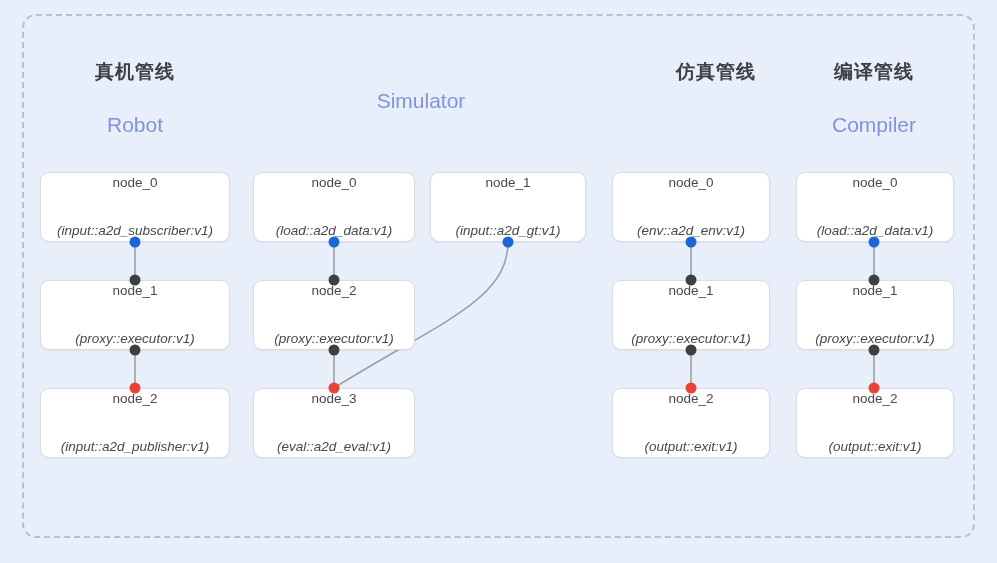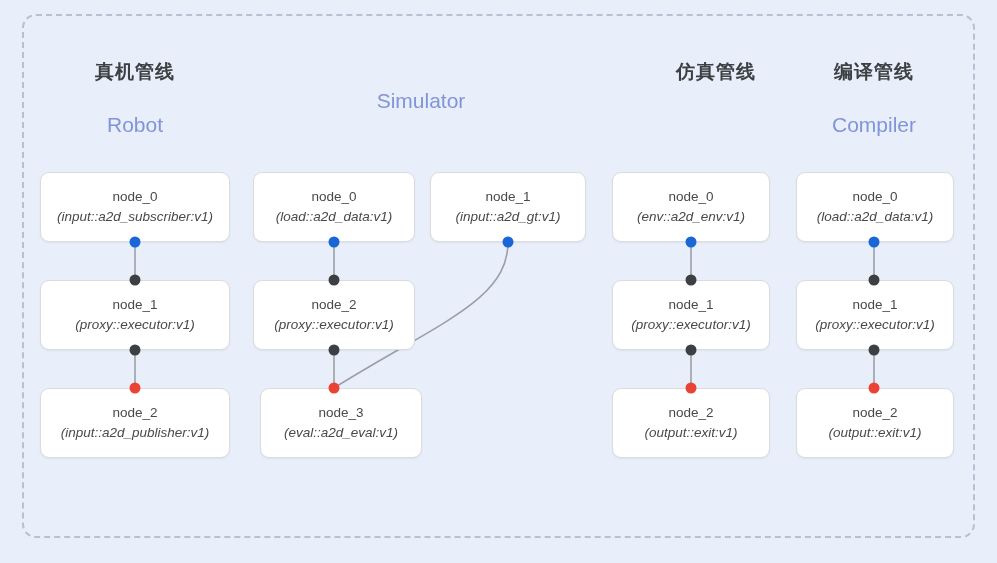--- a/index.html
+++ b/index.html
@@ -70,21 +70,21 @@
   .node-box {
     position: absolute;
     box-sizing: border-box;
     background: #ffffff;
     border: 1px solid #dadce0;
     border-radius: 9px;
     box-shadow: 0 1px 2px rgba(60,64,67,0.07);
     display: flex;
     flex-direction: column;
     align-items: center;
-    justify-content: center;
+    justify-content: space-between;
     z-index: 4;
   }
   .node-title {
     font-size: 13.5px;
     color: #48494b;
     line-height: 20px;
     white-space: nowrap;
   }
   .node-sub {
     font-size: 13.5px;
@@ -161,21 +161,21 @@
         <div class="node-sub">(load::a2d_data:v1)</div>
       </div>
       <div class="node-box" style="left: 430px; top: 172px; width: 156px; height: 70px;">
         <div class="node-title">node_1</div>
         <div class="node-sub">(input::a2d_gt:v1)</div>
       </div>
       <div class="node-box" style="left: 253px; top: 280px; width: 162px; height: 70px;">
         <div class="node-title">node_2</div>
         <div class="node-sub">(proxy::executor:v1)</div>
       </div>
-      <div class="node-box" style="left: 260px; top: 388px; width: 162px; height: 70px;">
+      <div class="node-box" style="left: 253px; top: 388px; width: 162px; height: 70px;">
         <div class="node-title">node_3</div>
         <div class="node-sub">(eval::a2d_eval:v1)</div>
       </div>
       <div class="node-box" style="left: 612px; top: 172px; width: 158px; height: 70px;">
         <div class="node-title">node_0</div>
         <div class="node-sub">(env::a2d_env:v1)</div>
       </div>
       <div class="node-box" style="left: 612px; top: 280px; width: 158px; height: 70px;">
         <div class="node-title">node_1</div>
         <div class="node-sub">(proxy::executor:v1)</div>

